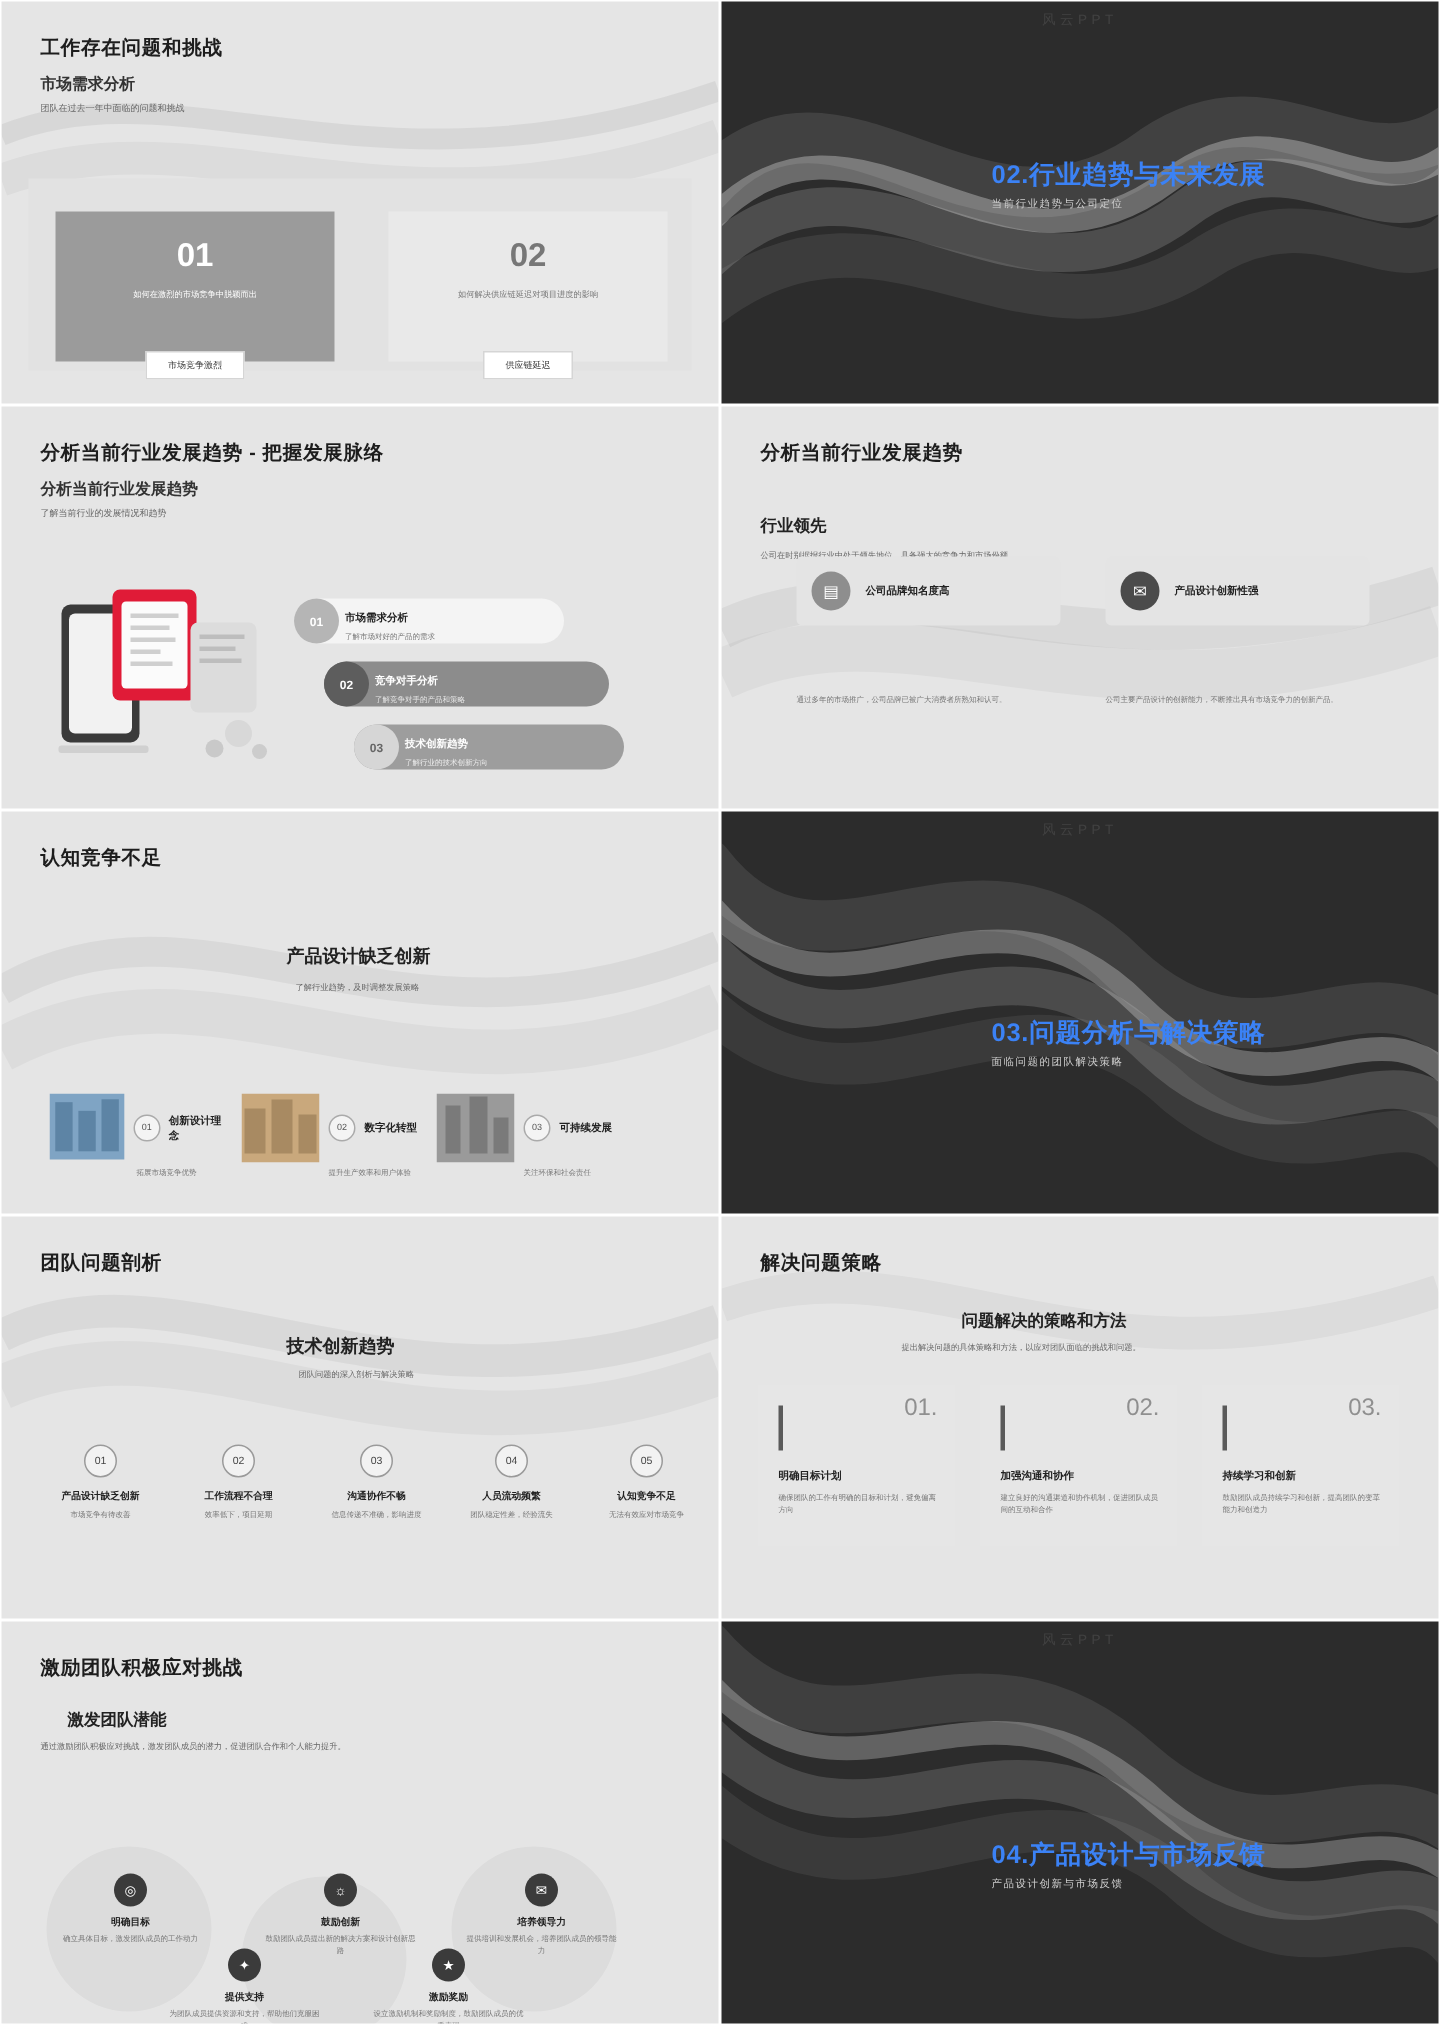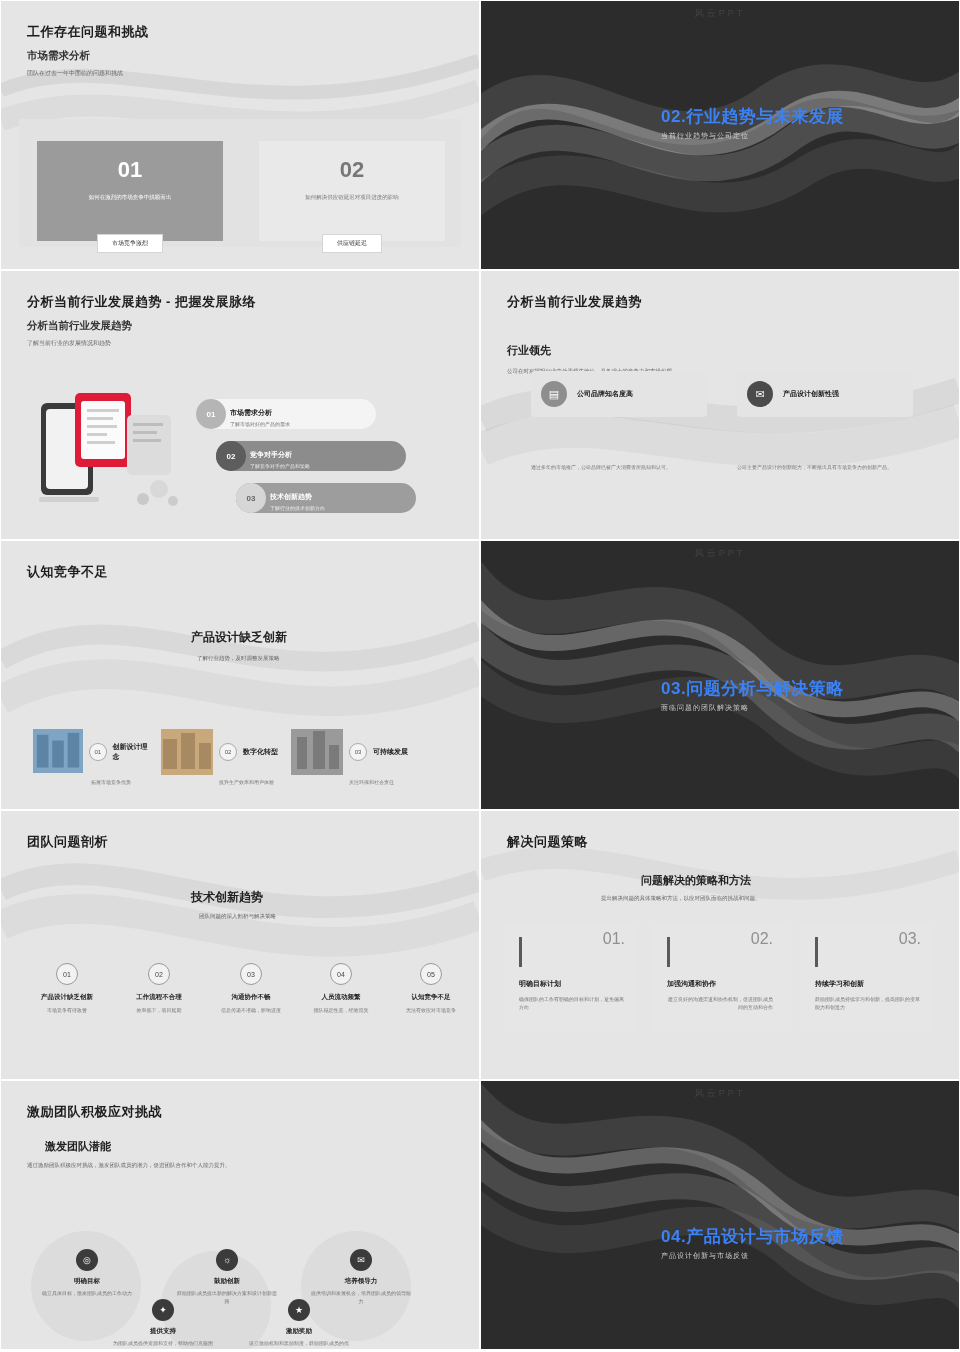--- a/index.html
+++ b/index.html
@@ -397,21 +397,21 @@
     <div class="s-title">解决问题策略</div>
     <div class="s8-h">问题解决的策略和方法</div>
     <div class="s8-p">提出解决问题的具体策略和方法，以应对团队面临的挑战和问题。</div>
 
     <div class="s8-card" style="left:24px;">
       <div class="s8-bar"></div>
       <div class="s8-num">01.</div>
       <div class="s8-t">明确目标计划</div>
       <div class="s8-d">确保团队的工作有明确的目标和计划，避免偏离方向</div>
     </div>
-    <div class="s8-card" style="left:172px;text-align:right;">
+    <div class="s8-card" style="left:172px;">
       <div class="s8-bar"></div>
       <div class="s8-num">02.</div>
       <div class="s8-t">加强沟通和协作</div>
       <div class="s8-d">建立良好的沟通渠道和协作机制，促进团队成员间的互动和合作</div>
     </div>
     <div class="s8-card" style="left:320px;">
       <div class="s8-bar"></div>
       <div class="s8-num">03.</div>
       <div class="s8-t">持续学习和创新</div>
       <div class="s8-d">鼓励团队成员持续学习和创新，提高团队的变革能力和创造力</div>

